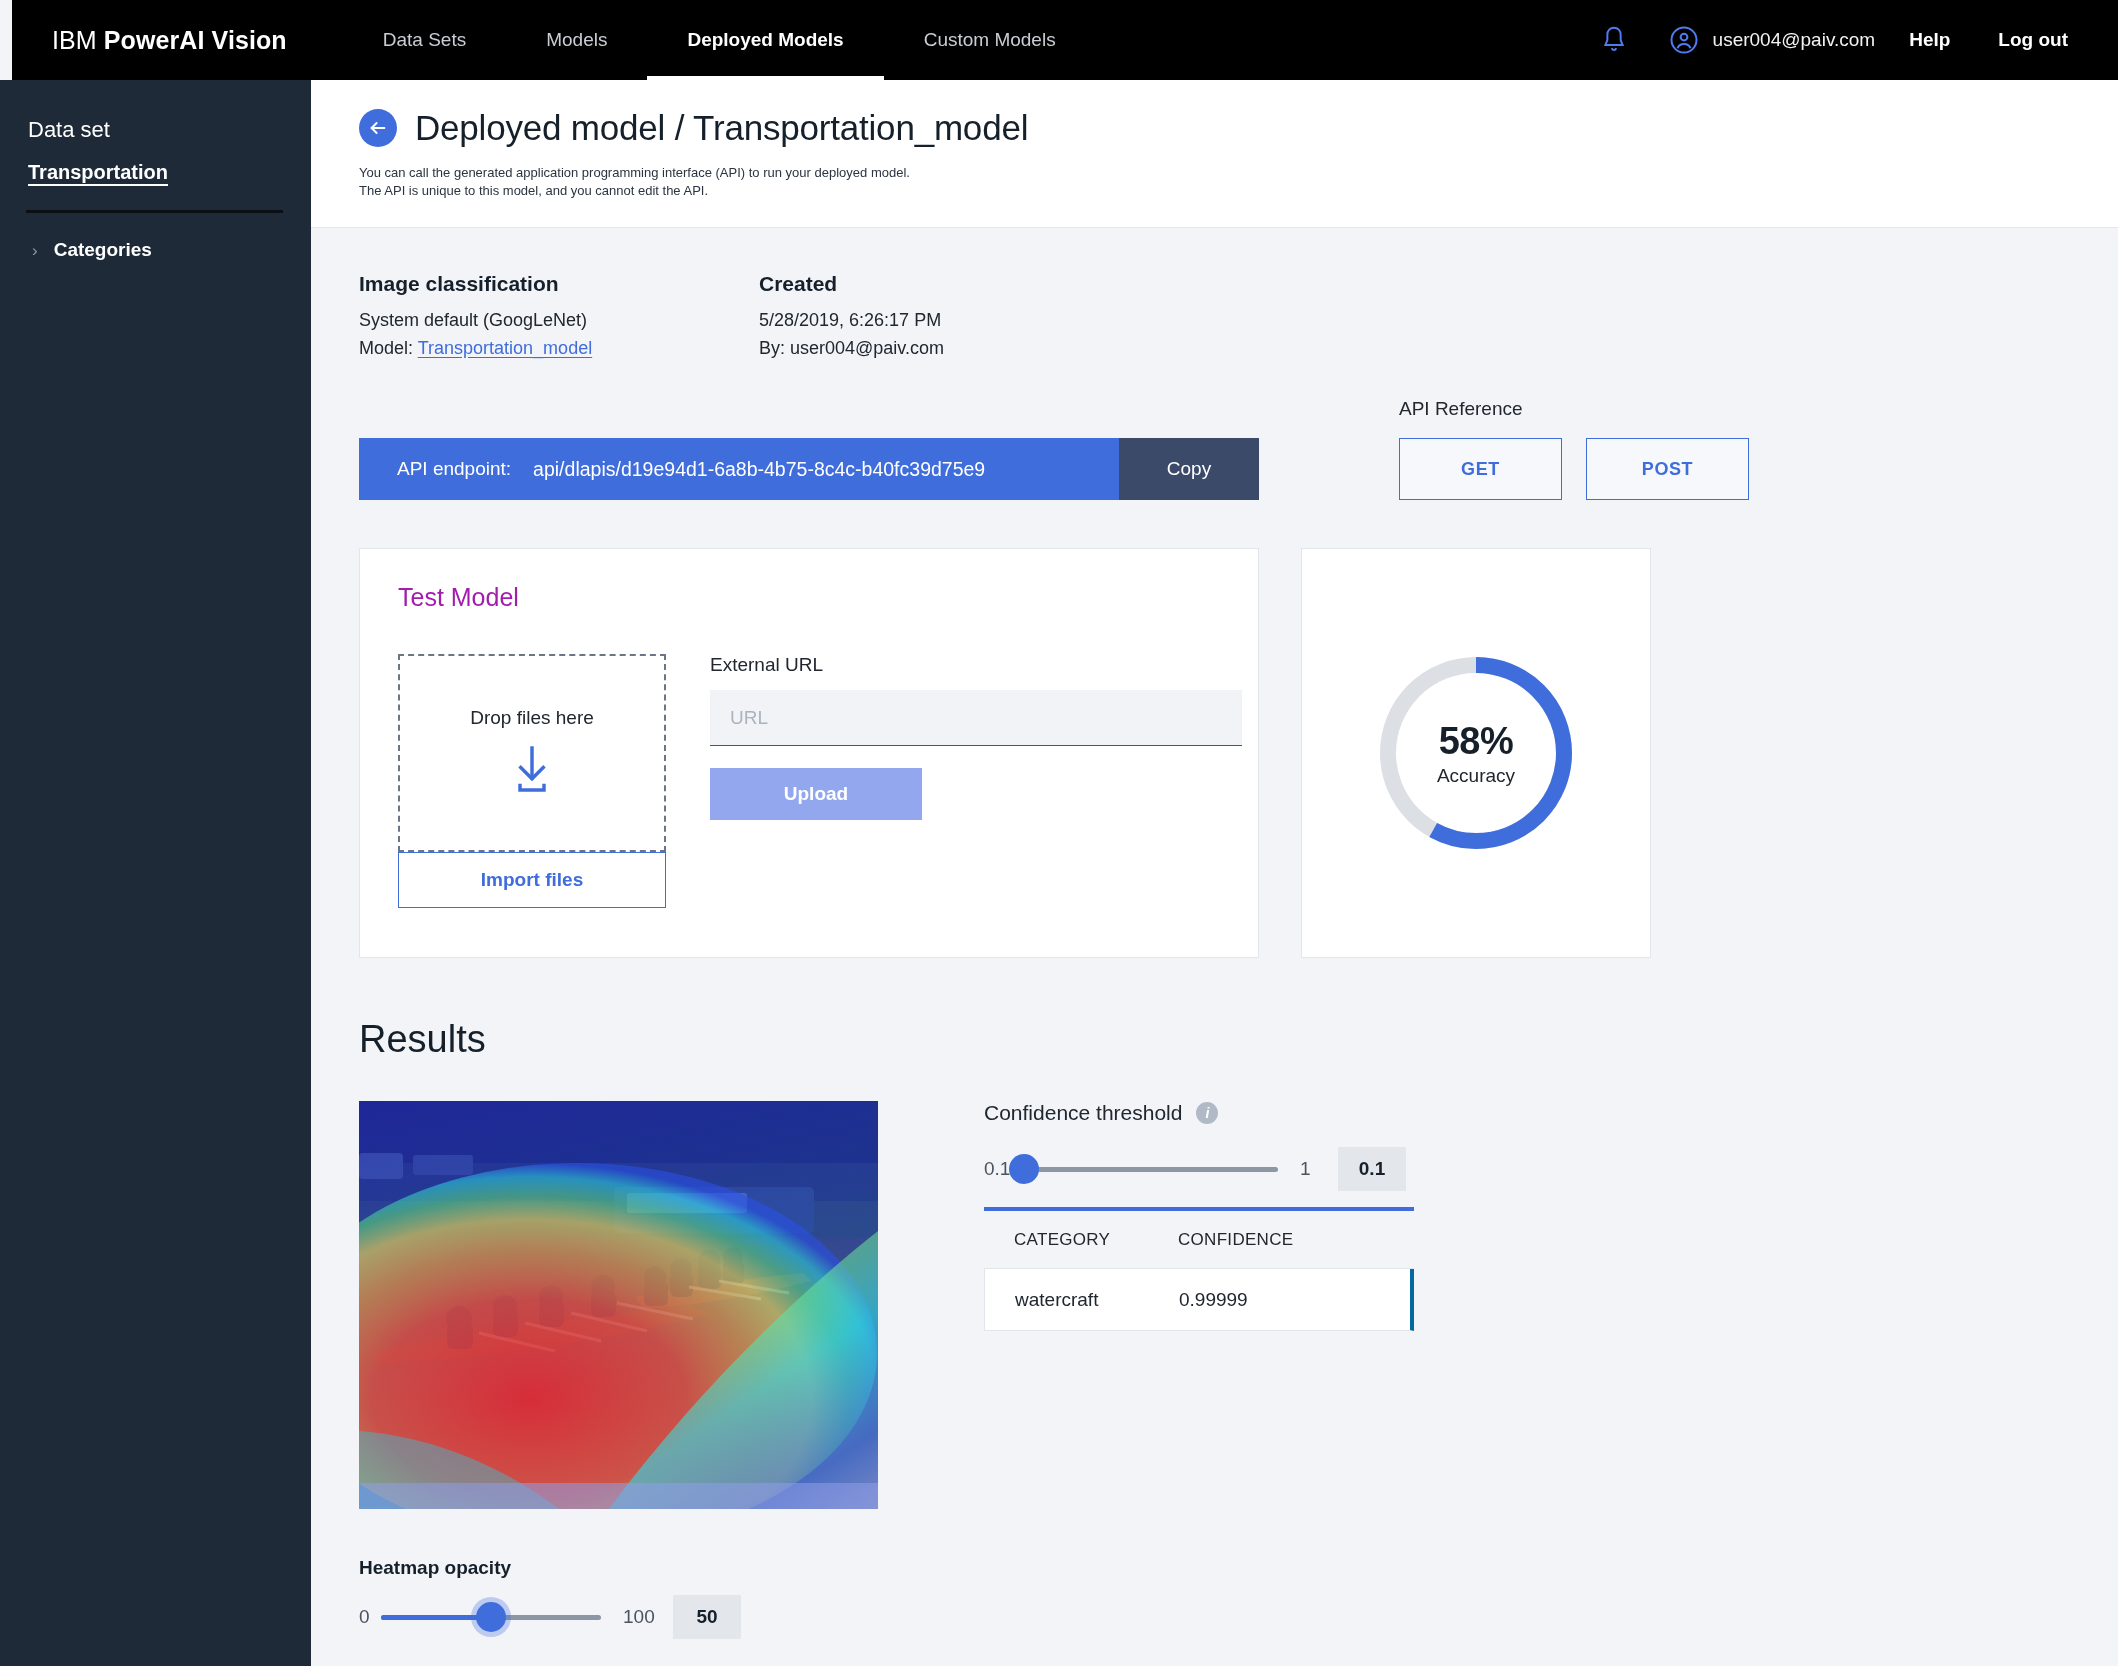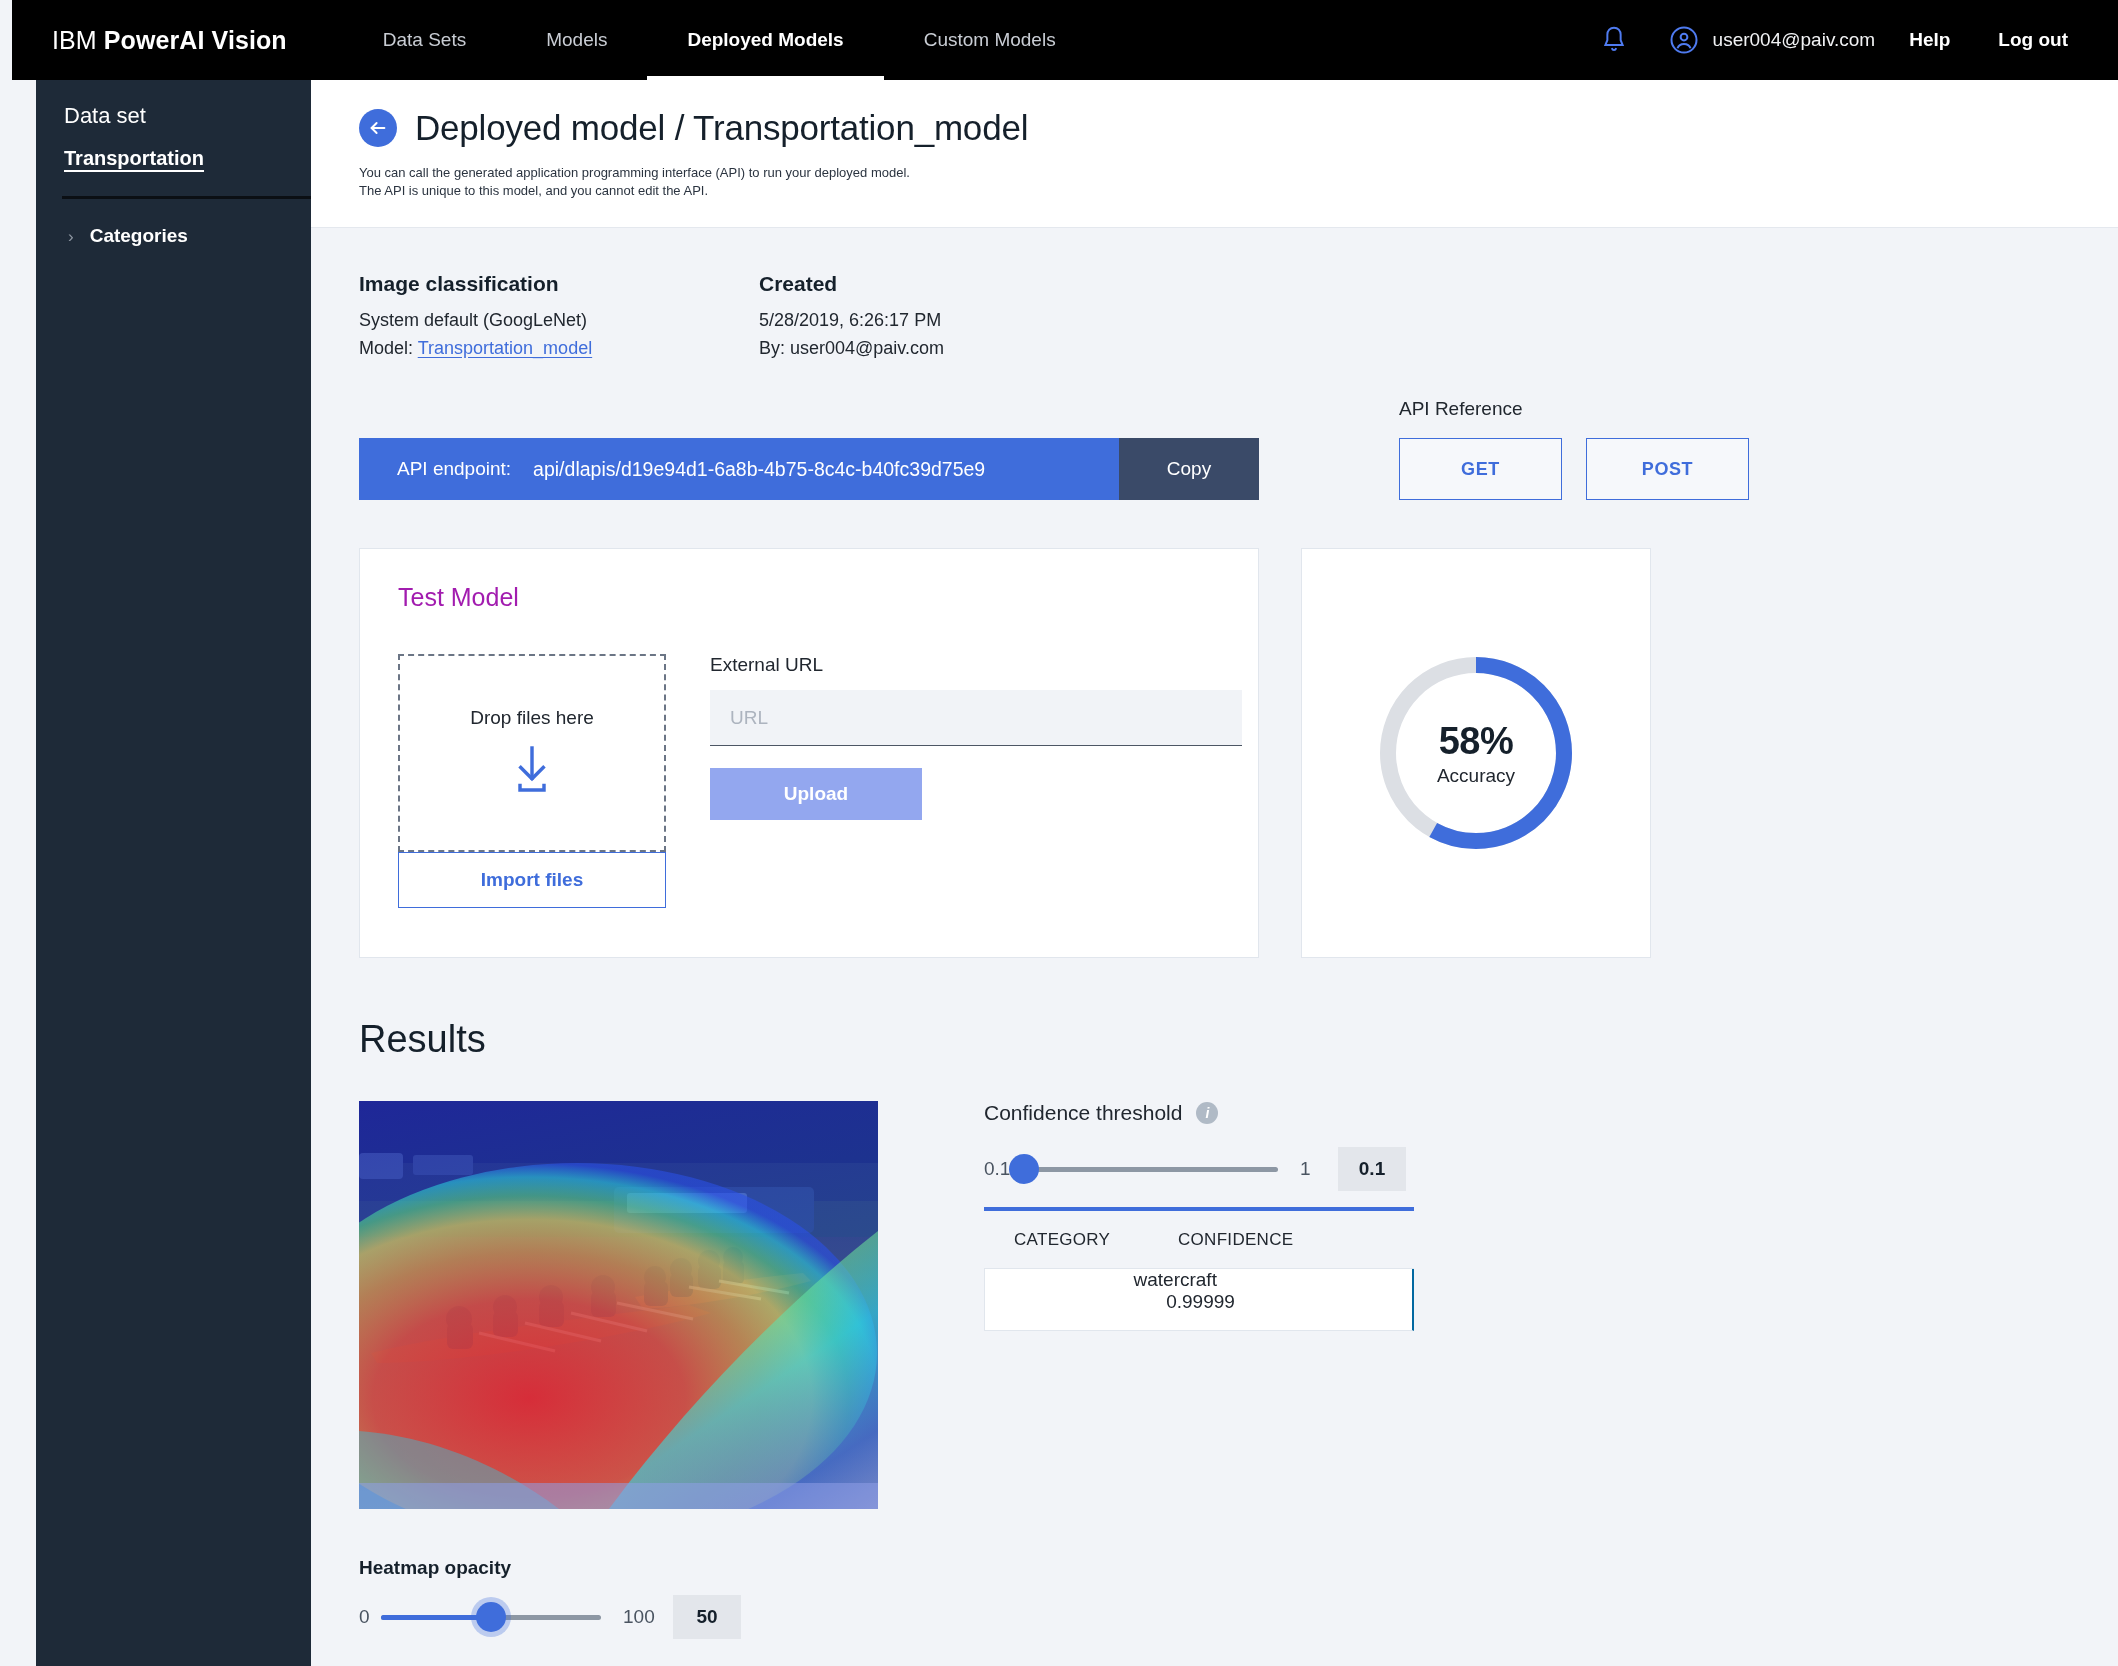--- a/index.html
+++ b/index.html
@@ -43,22 +43,21 @@
   .navbtn {
     color: #ffffff; font-size: 19px; font-weight: 700;
     padding: 0 24px; white-space: nowrap;
   }
 
   
   .sidebar {
     position: absolute; top: 80px; left: 0;
     width: 311px; height: 1586px;
     background: #1e2a38;
-    padding: 23px 0 0 0;
-    margin-left: 36px;
+    padding: 37px 0 0 0;
   }
   .sb-title {
     color: #ffffff; font-size: 22px; font-weight: 400;
     padding: 0 0 0 28px; margin-bottom: 18px;
   }
   .sb-dataset {
     color: #ffffff; font-size: 20px; font-weight: 700;
     padding: 0 0 4px 28px; text-decoration: underline;
     text-underline-offset: 5px; display: inline-block;
   }
@@ -222,21 +221,21 @@
   .ct-head {
     display: flex; background: #f2f4f8; height: 58px; align-items: center;
     border-bottom: 1px solid #e1e6ed;
   }
   .ct-head div {
     font-size: 17px; color: #21272f; letter-spacing: .3px;
   }
   .ct-row {
     display: flex; background: #ffffff; height: 62px; align-items: center;
     border-bottom: 1px solid #e1e6ed;
-    border-left: 1px solid #e1e6ed; border-right: 2px solid #0369a1; flex-direction: column;
+    border-left: 1px solid #e1e6ed; border-right: 4px solid #0369a1;
   }
   .ct-row div { font-size: 19px; color: #21272f; }
   .col-cat { width: 190px; padding-left: 30px; }
   .col-conf { padding-left: 4px; }
 
   
   .opacity-block { margin-top: 48px; }
   .op-label { font-size: 19px; font-weight: 700; color: #15202b; }
   .op-slider-row { display: flex; align-items: center; margin-top: 16px; }
   .op-min { font-size: 19px; color: #4a5461; width: 22px; }

